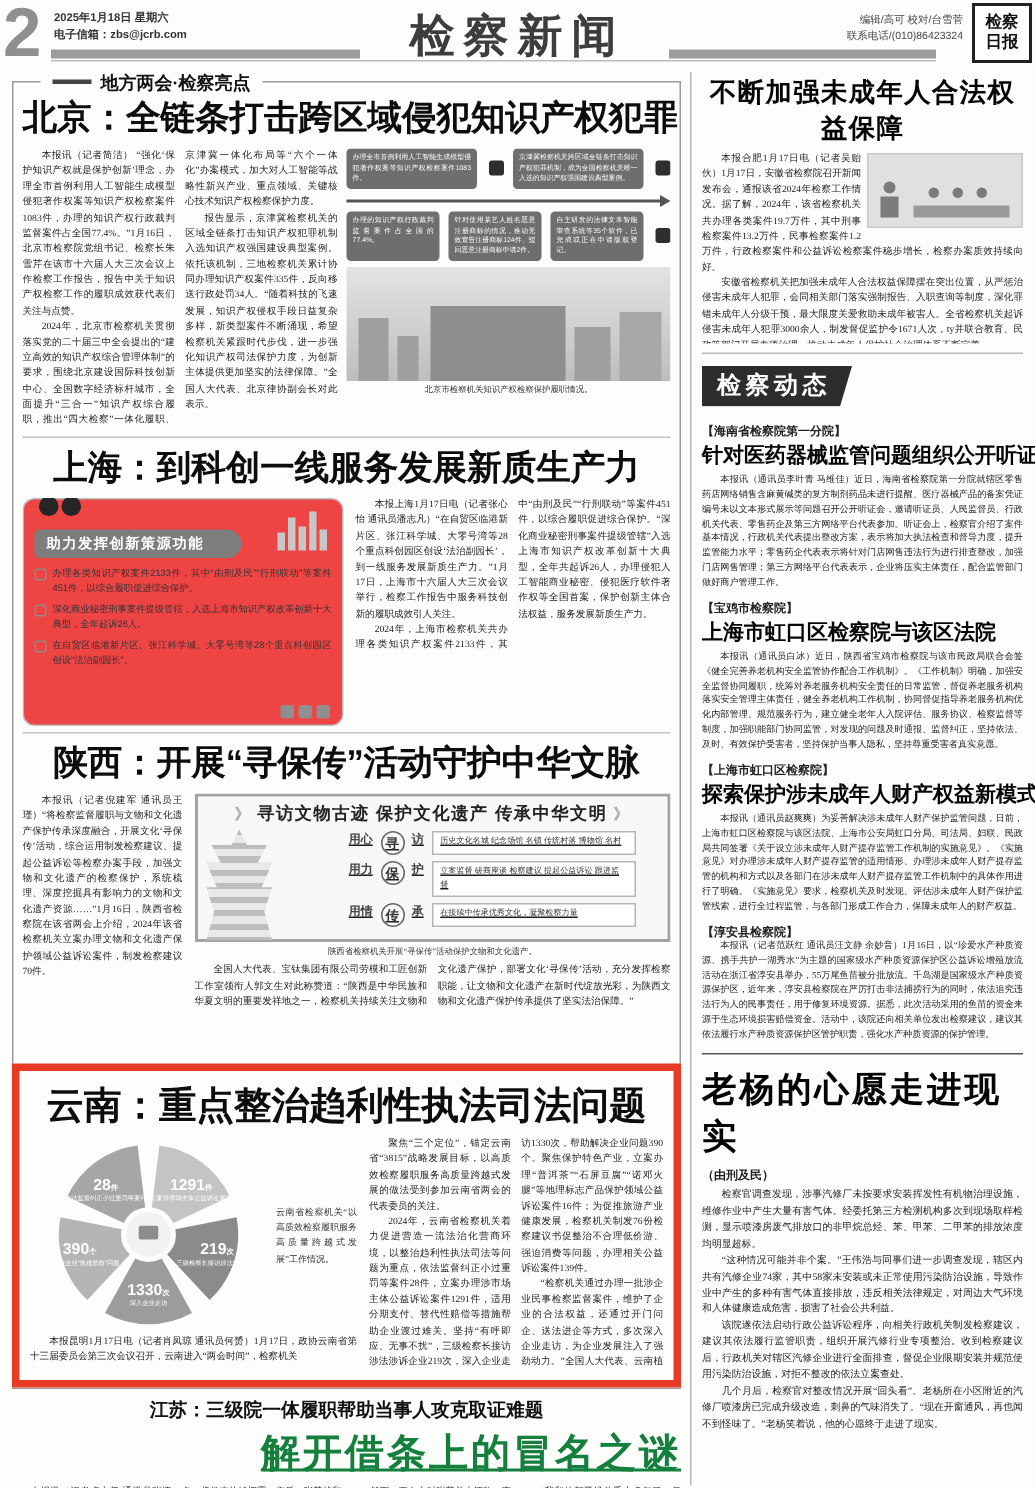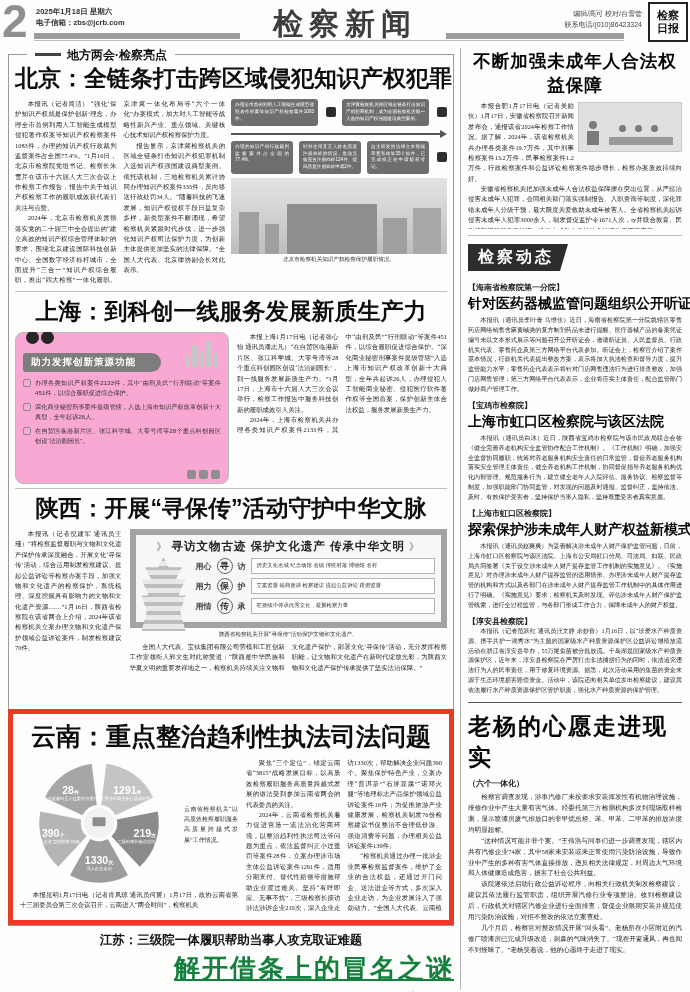--- a/index.html
+++ b/index.html
@@ -41,41 +41,41 @@
   .bj-arrow { height:8px; position:relative; margin:1px 0 3px 0; }
   .bj-arrow::before { content:""; position:absolute; left:0; right:6px; top:3px; height:2px; background:#555; }
   .bj-arrow::after { content:""; position:absolute; right:0; top:0; border-left:7px solid #555; border-top:4px solid transparent; border-bottom:4px solid transparent; }
   .bj-photo { height:76px; background:linear-gradient(#e3e3e3,#cfcfcf 55%,#bdbdbd); position:relative; overflow:hidden; margin-top:2px; }
   .bj-bldg { position:absolute; bottom:0; background:#9f9f9f; }
   .bj-cap { font-size:5.6px; text-align:center; color:#333; margin-top:2px; }
   .mini-ic { width:10px; height:10px; background:#2e2e2e; border-radius:2px; flex:none; align-self:center; margin-left:2px; }
 
   
   .sh-wrap { display:flex; gap:8px; height:152px; overflow:hidden; }
-  .sh-box { width:214px; border:1px solid #bbb; border-radius:8px; background:#f9a8d4; position:relative; padding:6px 7px; font-family:"Liberation Sans",sans-serif; }
+  .sh-box { width:214px; border:1px solid #bbb; border-radius:8px; background:#ef4444; position:relative; padding:6px 7px; font-family:"Liberation Sans",sans-serif; }
   .sh-fig { position:absolute; top:-2px; left:10px; display:flex; gap:2px; }
   .sh-fig i { width:13px; height:13px; background:#262626; border-radius:50%; display:block; }
   .sh-city { position:absolute; top:8px; right:10px; display:flex; align-items:flex-end; gap:2px; height:26px; }
   .sh-city i { display:block; width:5px; background:#c7c7c7; }
   .sh-banner { margin:14px 60px 6px 0; background:#7d7d7d; color:#fff; font:bold 9.5px "Liberation Sans",sans-serif; padding:3px 8px; border-radius:3px 10px 10px 3px; letter-spacing:1px; }
   .sh-li { display:flex; gap:4px; margin:5px 0; }
   .sh-li .ic { width:8px; height:8px; border:1.5px solid #8a8a8a; border-radius:2px; flex:none; margin-top:1px; }
   .sh-li span { font-size:6.2px; line-height:1.55; text-align:justify; color:#333; }
   .sh-thumbs { position:absolute; right:8px; bottom:4px; display:flex; gap:3px; }
   .sh-thumbs i { width:9px; height:9px; background:#8f8f8f; border-radius:2px; display:block; }
   .sh-text { flex:1; column-count:2; column-gap:7px; height:152px; }
 
   
   .sx-wrap { display:flex; gap:8px; height:178px; overflow:hidden; }
   .sx-left { width:108px; }
   .sx-right { width:322px; }
-  .sx-info { border:6px solid #a3a3a3; background:#f7f7f6; padding:4px 6px; font-family:"Liberation Sans",sans-serif; position:relative; }
+  .sx-info { border:2px solid #a3a3a3; background:#f7f7f6; padding:4px 21px; font-family:"Liberation Sans",sans-serif; position:relative; }
   .sx-banner { font:bold 11.5px "Liberation Sans",sans-serif; color:#222; text-align:center; letter-spacing:1px; margin-bottom:4px; }
   .sx-banner::before,.sx-banner::after { content:"》"; color:#aaa; font-size:10px; margin:0 4px; }
-  .sx-row { display:flex; align-items:center; gap:5px; margin:4px 0 4px 54px; }
+  .sx-row { display:flex; gap:5px; margin:4px 0 4px 80px;text-decoration:underline; }
   .sx-verb { font:bold 8px "Liberation Sans",sans-serif; color:#444; }
   .sx-core { width:16px; height:16px; border:1.5px solid #666; border-radius:50%; display:flex; align-items:center; justify-content:center; font:bold 9px "Liberation Sans",sans-serif; color:#333; flex:none; }
   .sx-items { border:1px solid #b5b5b5; background:#fff; font-size:5.4px; line-height:1.7; padding:2px 5px; color:#333; flex:1; }
   .sx-pagoda { position:absolute; left:6px; top:22px; width:44px; height:74px; background:
       repeating-linear-gradient(180deg,#bdbdbd 0 4px,#e8e8e8 4px 9px); clip-path:polygon(50% 0,62% 14%,92% 14%,78% 30%,100% 30%,84% 52%,100% 52%,88% 74%,100% 100%,0 100%,12% 74%,0 52%,16% 52%,0 30%,22% 30%,8% 14%,38% 14%); }
   .sx-cap { font-size:5.6px; text-align:center; color:#333; margin-top:3px; }
   .sx-after { column-count:2; column-gap:7px; margin-top:3px; height:56px; overflow:hidden; }
 
   
   .yn { border:5px solid #e83b26; margin:2px -7px 0 -7px; padding:2px 7px 4px 7px; background:#fdfdfc; }
@@ -372,21 +372,21 @@
         <div class="dt-item">
           <div class="dt-org">【淳安县检察院】</div>
           <div class="dt-body">本报讯（记者范跃红 通讯员汪文静 余妙音）1月16日，以“珍爱水产种质资源、携手共护一湖秀水”为主题的国家级水产种质资源保护区公益诉讼增殖放流活动在浙江省淳安县举办，55万尾鱼苗被分批放流。千岛湖是国家级水产种质资源保护区，近年来，淳安县检察院在严厉打击非法捕捞行为的同时，依法追究违法行为人的民事责任，用于修复环境资源。据悉，此次活动采用的鱼苗的资金来源于生态环境损害赔偿资金。活动中，该院还向相关单位发出检察建议，建议其依法履行水产种质资源保护区管护职责，强化水产种质资源的保护管理。</div>
         </div>
       </section>
 
       <hr class="ly-rule">
 
       <section>
         <div class="ly-head">老杨的心愿走进现实</div>
-        <div class="ly-note">（六个一体化）</div>
+        <div class="ly-note">（由刑及民）</div>
         <div class="ly-body">
           <p>检察官调查发现，涉事汽修厂未按要求安装挥发性有机物治理设施，维修作业中产生大量有害气体。经委托第三方检测机构多次到现场取样检测，显示喷漆房废气排放口的非甲烷总烃、苯、甲苯、二甲苯的排放浓度均明显超标。</p>
           <p>“这种情况可能并非个案。”王伟浩与同事们进一步调查发现，辖区内共有汽修企业74家，其中58家未安装或未正常使用污染防治设施，导致作业中产生的多种有害气体直接排放，违反相关法律规定，对周边大气环境和人体健康造成危害，损害了社会公共利益。</p>
           <p>该院遂依法启动行政公益诉讼程序，向相关行政机关制发检察建议，建议其依法履行监管职责，组织开展汽修行业专项整治。收到检察建议后，行政机关对辖区汽修企业进行全面排查，督促企业限期安装并规范使用污染防治设施，对拒不整改的依法立案查处。</p>
           <p>几个月后，检察官对整改情况开展“回头看”。老杨所在小区附近的汽修厂喷漆房已完成升级改造，刺鼻的气味消失了。“现在开窗通风，再也闻不到怪味了。”老杨笑着说，他的心愿终于走进了现实。</p>
         </div>
       </section>
     </div>
   </div>
 </div>

